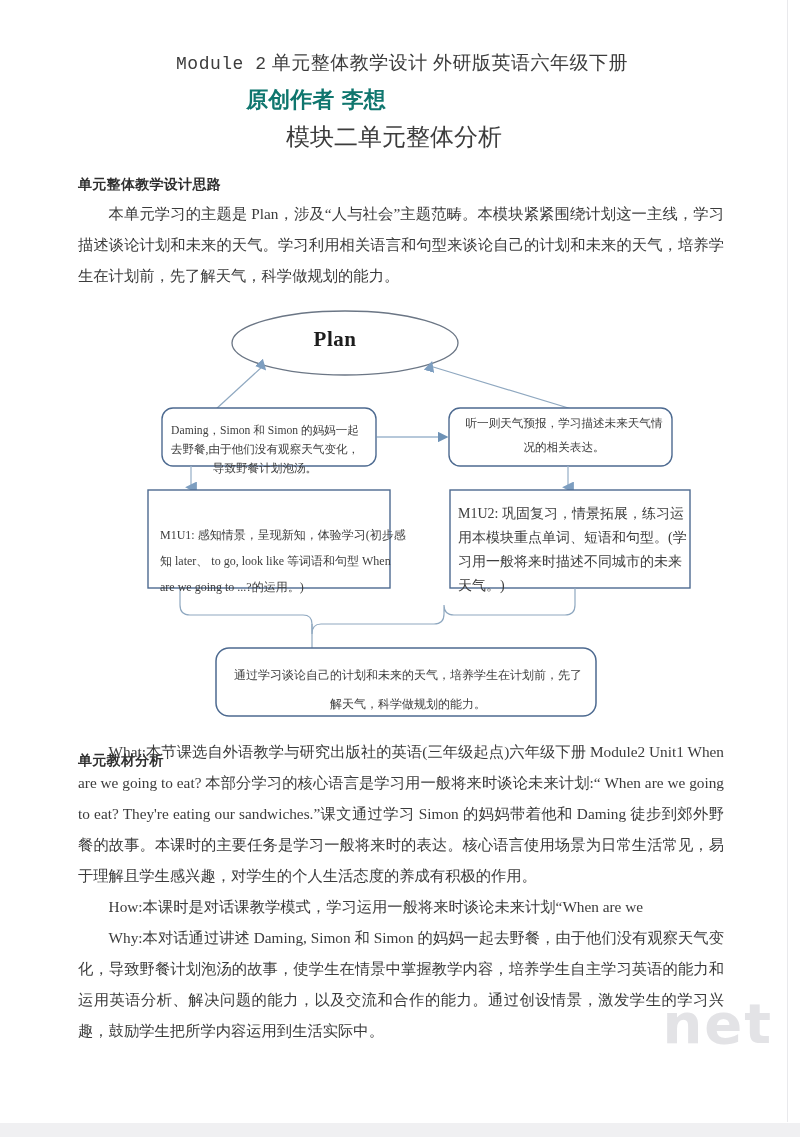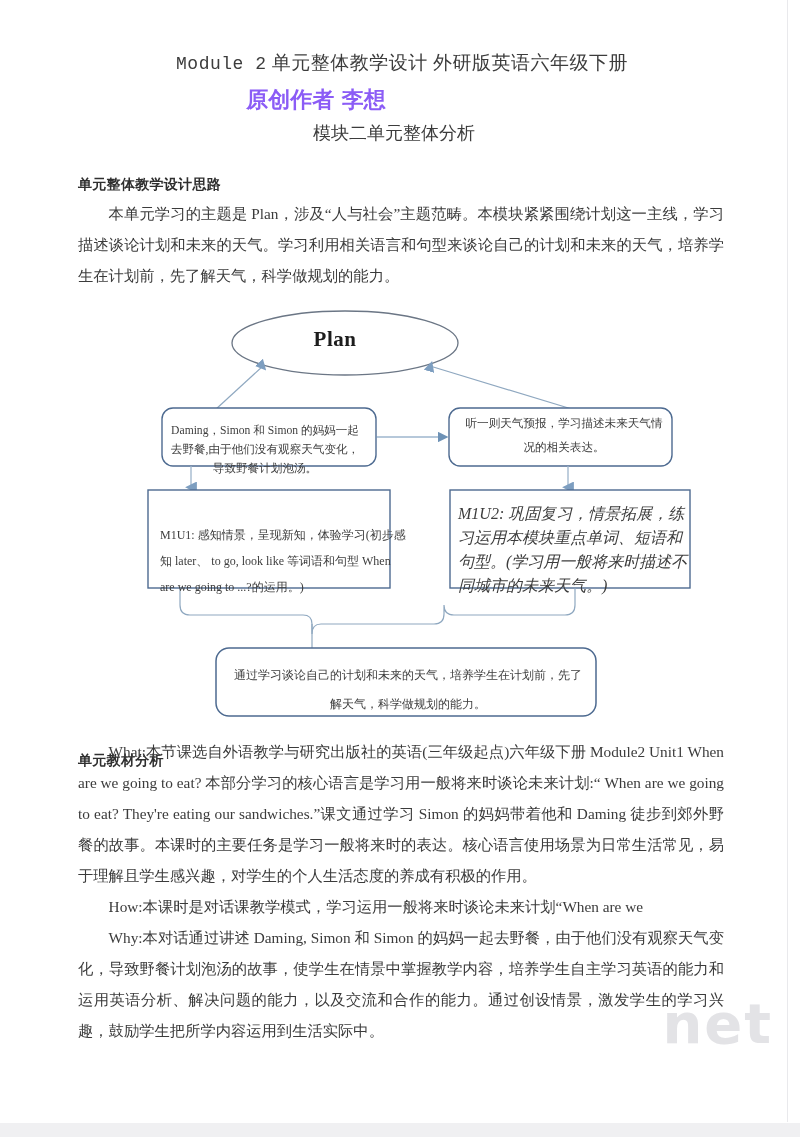--- a/index.html
+++ b/index.html
@@ -66,28 +66,28 @@
     font-size: 18px;
   }
   .title-line2 {
     position: absolute;
     left: 0; top: 85px;
     width: 632px;
     text-align: center;
     font-size: 22px;
     font-weight: 700;
     font-family: "DejaVu Sans", sans-serif;
-    color: #8b5cf6;
+    color: #0f766e;
   }
   .title-line3 {
     position: absolute;
     left: 0; top: 121px;
     width: 788px;
     text-align: center;
-    font-size: 18px;
+    font-size: 24px;
     color: #3c3c3c;
   }
 
   
   .section-heading {
     position: absolute;
     font-family: "DejaVu Sans", sans-serif;
     font-weight: 700;
     font-size: 14px;
     color: #2f2f2f;
@@ -143,21 +143,21 @@
     text-align: center;
   }
   #txt-story  { left: 166px; top: 421px; width: 198px; }
   #txt-weather{ left: 460px; top: 412px; width: 208px; line-height: 24px; }
   #txt-m1u1 {
     left: 160px; top: 502px; width: 248px;
     text-align: left; line-height: 26px; font-size: 12px; margin-top: 20px;
   }
   #txt-m1u2 {
     left: 458px; top: 502px; width: 232px;
-    text-align: left; line-height: 24px; font-size: 16px; font-style: italic;
+    text-align: left; line-height: 24px; font-size: 14px;
   }
   #txt-goal {
     left: 232px; top: 661px; width: 352px;
     line-height: 29px; font-size: 12px;
   }
 </style>
 </head>
 <body>
 
 <div class="page">

